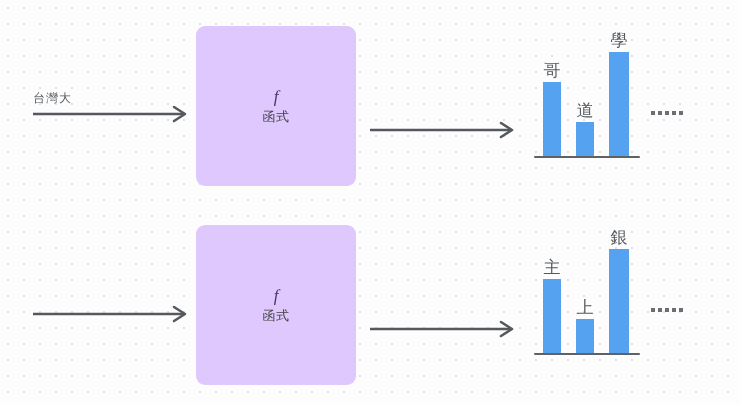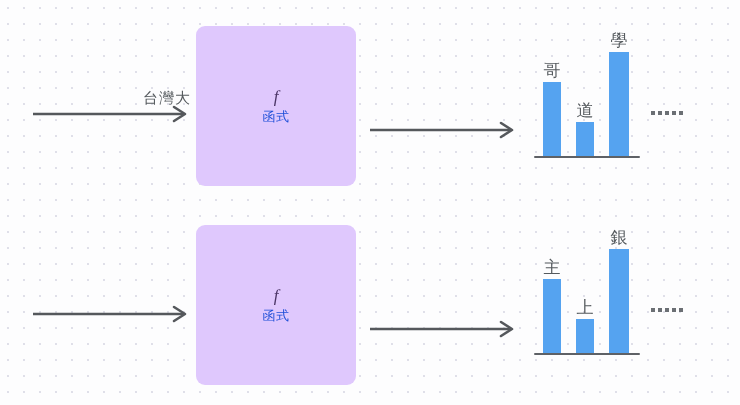--- a/index.html
+++ b/index.html
@@ -30,23 +30,23 @@
   
   .arrow-group {
     position: absolute;
     height: 44px;
   }
   .arrow-label {
     position: absolute;
     bottom: 16px;
     left: 0;
     width: 100%;
-    text-align: right;
+    text-align: left;
     color: #555a5e;
-    font-size: 15px;
+    font-size: 12px;
     line-height: 20px;
     letter-spacing: 1px;
     white-space: nowrap;
   }
   .arrow-svg {
     position: absolute;
     left: 0;
     bottom: 0;
     display: block;
   }
@@ -65,21 +65,21 @@
     font-family: "Liberation Serif", "DejaVu Serif", serif;
     font-style: italic;
     font-size: 17px;
     line-height: 18px;
     color: #4b3566;
     margin-bottom: 3px;
   }
   .fn-box .fn-name {
     font-size: 13px;
     line-height: 16px;
-    color: #1d4ed8;
+    color: #404040;
     letter-spacing: 0.5px;
   }
 
   
   .chart {
     position: absolute;
   }
   .chart-baseline {
     position: absolute;
     left: 0;

